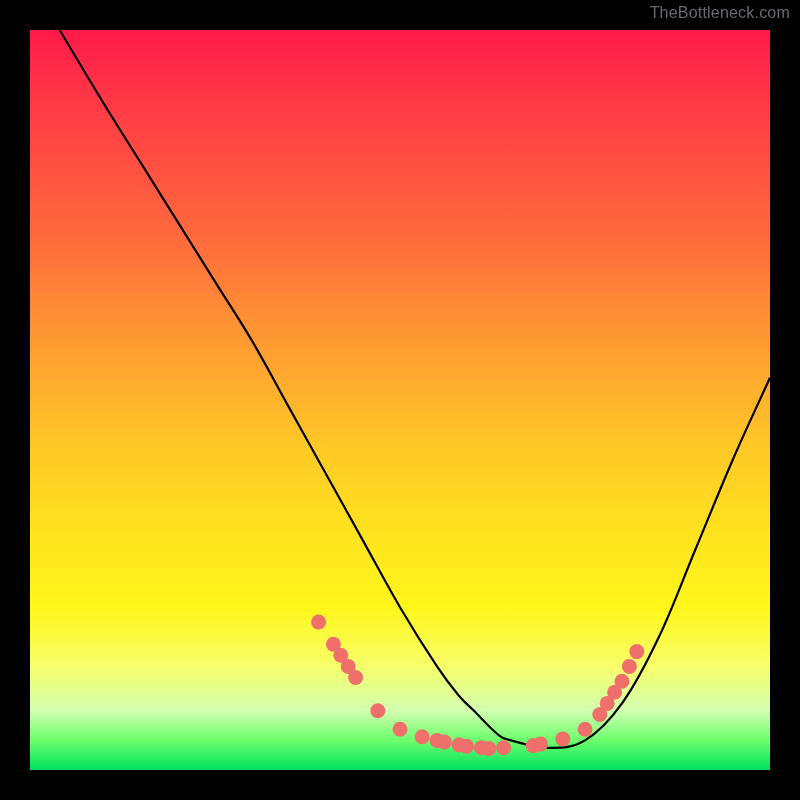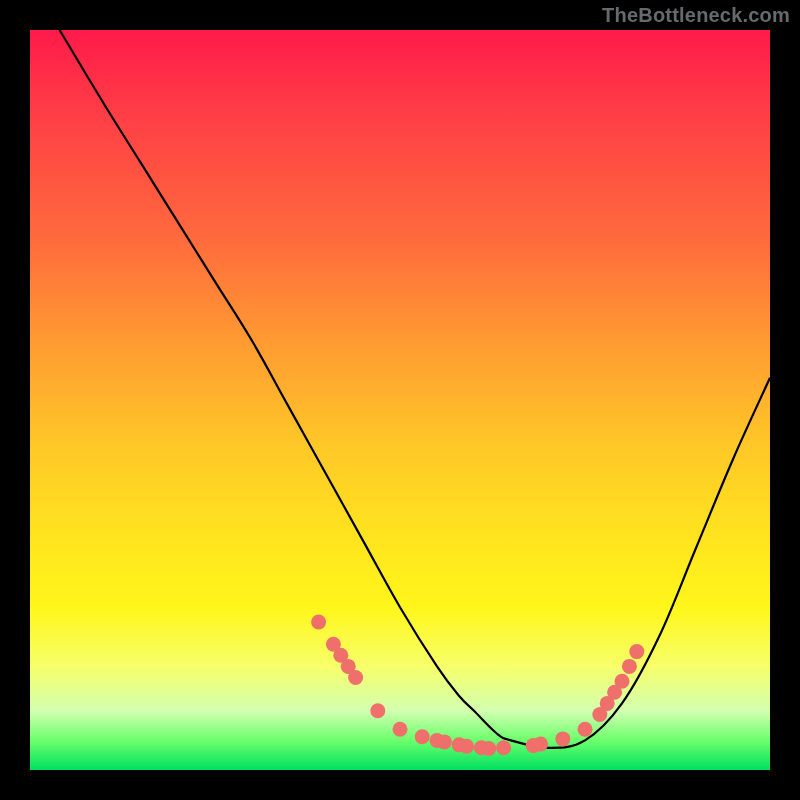--- a/index.html
+++ b/index.html
@@ -15,22 +15,22 @@
     position: relative;
     width: 800px;
     height: 800px;
     background: #000;
   }
   .watermark {
     position: absolute;
     top: 4px;
     right: 10px;
     color: #666a6c;
-    font-size: 20px;
-    font-weight: 700;
+    font-size: 16px;
+    font-weight: 400;
     letter-spacing: 0.2px;
     user-select: none;
   }
   .plot {
     position: absolute;
     left: 30px;
     top: 30px;
     width: 740px;
     height: 740px;
     

